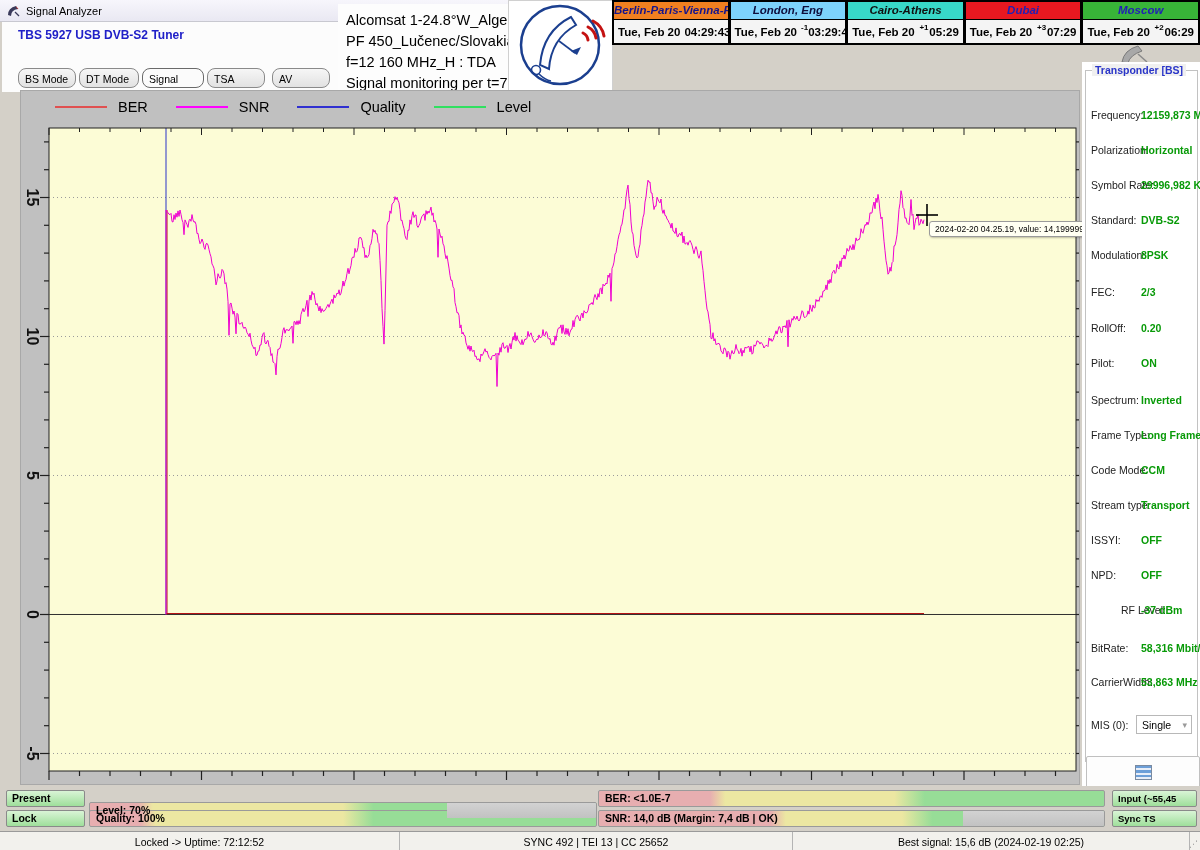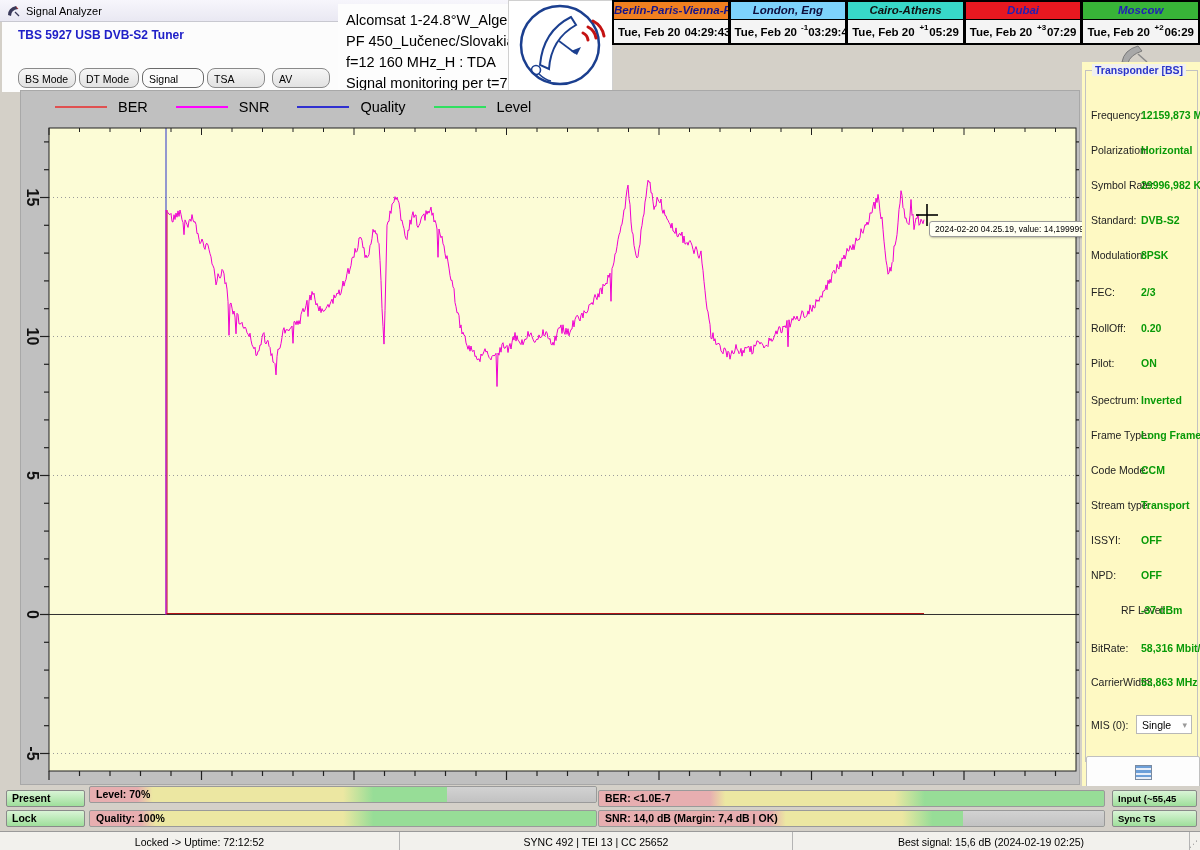--- a/index.html
+++ b/index.html
@@ -37,21 +37,21 @@
   
   #chart-surface{left:20px;top:90px;width:1060px;height:695px;background:#c0c0c0;border:1px solid #a8a8a8;box-sizing:border-box;}
   #legend{position:absolute;left:34px;top:4px;height:24px;display:flex;align-items:center;}
   .leg-item{display:flex;align-items:center;margin-right:28px;}
   .leg-line{width:52px;height:2px;margin-right:11px;}
   .leg-label{font-size:14.5px;}
   #plot-svg{position:absolute;left:0;top:0;}
   #tooltip{position:absolute;left:908px;top:130px;background:#fffff2;border:1px solid #9a9a9a;border-radius:3px;
            font-size:8.5px;padding:2px 5px;white-space:nowrap;box-shadow:1px 1px 2px rgba(0,0,0,.25);}
   
-  #right-panel{left:1082px;top:62px;width:118px;height:726px;background:#fef9c3;}
+  #right-panel{left:1082px;top:62px;width:118px;height:726px;background:#ffffff;}
   #tp-box{position:absolute;left:3px;top:8px;width:111px;height:690px;border:1px solid #c2c2c2;}
   #tp-title{position:absolute;left:6px;top:-7px;background:#f0f0f0;padding:0 3px;font-size:10.5px;font-weight:bold;color:#2a35c8;}
   .tp-label{position:absolute;left:5px;font-size:10.5px;color:#222;}
   .tp-value{position:absolute;left:55px;font-size:10.5px;font-weight:bold;color:#089a08;white-space:nowrap;}
   #mis-select{position:absolute;left:50px;width:56px;height:19px;background:#fff;border:1px solid #b8b8b8;
               font-size:10.5px;display:flex;align-items:center;padding-left:5px;box-sizing:border-box;}
   #mis-select .chev{margin-left:auto;margin-right:4px;color:#9a9a9a;font-size:9px;}
   #panel-button{left:1086px;top:756px;width:112px;height:30px;background:#fdfdfd;border:1px solid #c0c0c0;border-radius:2px;
                 display:flex;align-items:center;justify-content:center;cursor:default;}
   #panel-button .stripes{width:15px;height:13px;border:1px solid #7a8aa0;
@@ -367,21 +367,21 @@
         </div>
       </div>
   </div>
 </div>
 <div id="panel-button" class="abs">
   <div class="stripes"></div>
 </div>
 
 <div id="meters" class="abs">
     <div class="badge" style="left: 6px; top: 4px; width: 79px;">Present</div>
-    <div class="meter" style="left: 89px; top: 0; width: 508px; background: linear-gradient(to right, rgb(231, 174, 176) 0%, rgb(231, 174, 176) 9.4%, rgb(236, 231, 162) 12.4%, rgb(236, 231, 162) 50%, rgb(151, 221, 151) 56%, rgb(151, 221, 151) 100%); padding-left: 16px;">
+    <div class="meter" style="left: 89px; top: 16px; width: 508px; background: linear-gradient(to right, rgb(231, 174, 176) 0%, rgb(231, 174, 176) 9.4%, rgb(236, 231, 162) 12.4%, rgb(236, 231, 162) 50%, rgb(151, 221, 151) 56%, rgb(151, 221, 151) 100%); padding-left: 16px;">
       <div class="cover" style="width: 29.5%;"></div>
       <div class="txt">Level: 70%</div>
     </div>
     <div class="meter" style="left: 598px; top: 4px; width: 507px; background: linear-gradient(to right, rgb(231, 174, 176) 0%, rgb(231, 174, 176) 22%, rgb(236, 231, 162) 25%, rgb(236, 231, 162) 58.5%, rgb(151, 221, 151) 64.5%, rgb(151, 221, 151) 100%);">
       <div class="cover" style="width: 0%;"></div>
       <div class="txt">BER: &lt;1.0E-7</div>
     </div>
     <div class="badge" style="left: 1112px; top: 4px; width: 85px; font-size: 9.5px;">Input (~55,45 Mbps)</div>
     <div class="badge" style="left: 6px; top: 24px; width: 79px;">Lock</div>
     <div class="meter" style="left: 89px; top: 24px; width: 508px; background: linear-gradient(to right, rgb(231, 174, 176) 0%, rgb(231, 174, 176) 10%, rgb(236, 231, 162) 13%, rgb(236, 231, 162) 50%, rgb(151, 221, 151) 56%, rgb(151, 221, 151) 100%);">

